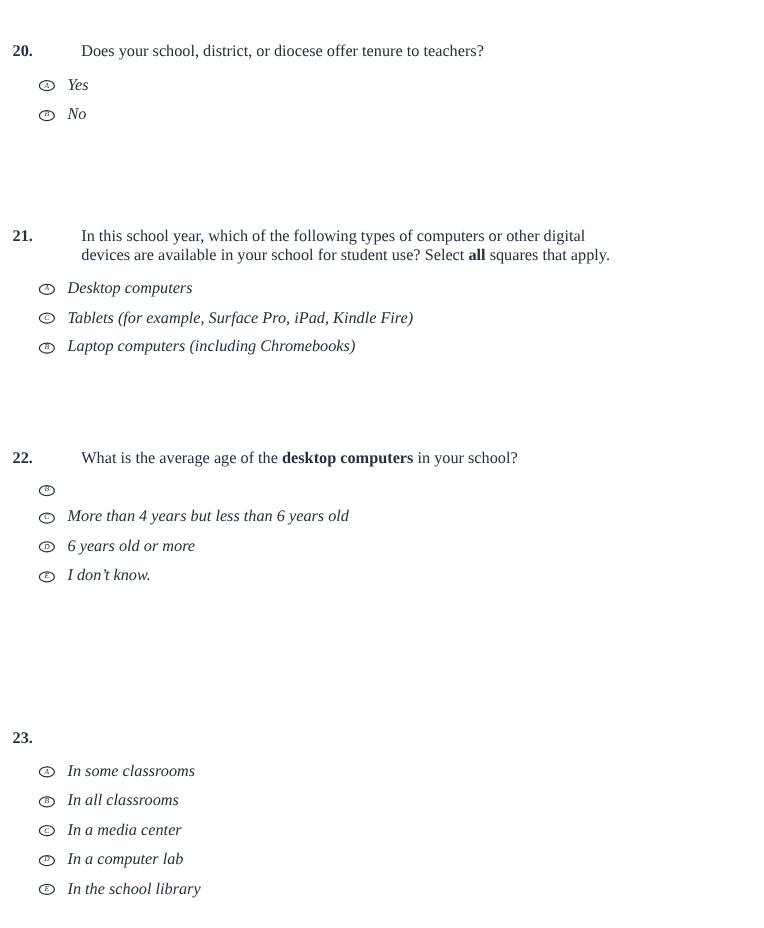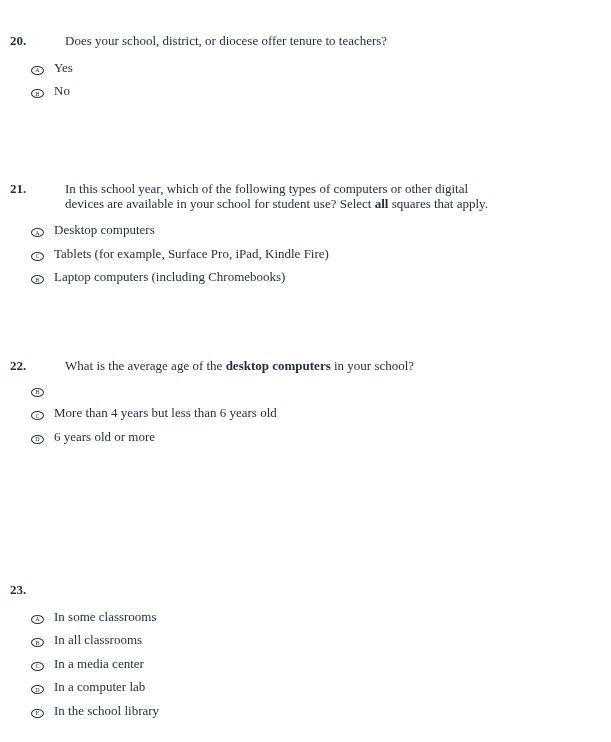--- a/index.html
+++ b/index.html
@@ -36,25 +36,26 @@
     flex: none;
     width: 22px;
     margin-left: 10px;
     font-weight: bold;
   }
   .qtext { max-width: 545px; }
   .qtext .bold { font-weight: bold; }
   .options { margin-top: 11px; }
   .option {
     display: flex;
-    align-items: flex-end;
+    align-items: center;
     margin-left: 31px;
     margin-bottom: 8.5px;
     font-size: 13px;
     line-height: 15px;
+    font-style: italic;
   }
   .oval {
     flex: none;
     box-sizing: border-box;
     width: 13px;
     height: 9px;
     margin-top: 3px;
     margin-right: 10px;
     border: 1.2px solid #23313f;
     border-radius: 50%;
@@ -138,20 +139,26 @@
             <span class="oval-letter">C</span>
           </span>
           <span class="option-text">More than 4 years but less than 6 years old</span>
         </div>
         <div class="option">
           <span class="oval">
             <span class="oval-letter">D</span>
           </span>
           <span class="option-text">6 years old or more</span>
         </div>
+        <div class="option">
+          <span class="oval">
+            <span class="oval-letter">E</span>
+          </span>
+          <span class="option-text">I don’t know.</span>
+        </div>
       </div>
     </section>
     <section class="question q3">
       <div class="code">VH860699</div>
       <div class="prompt">
         <span class="qnum">23.</span>
       </div>
       <div class="options">
         <div class="option">
           <span class="oval">

